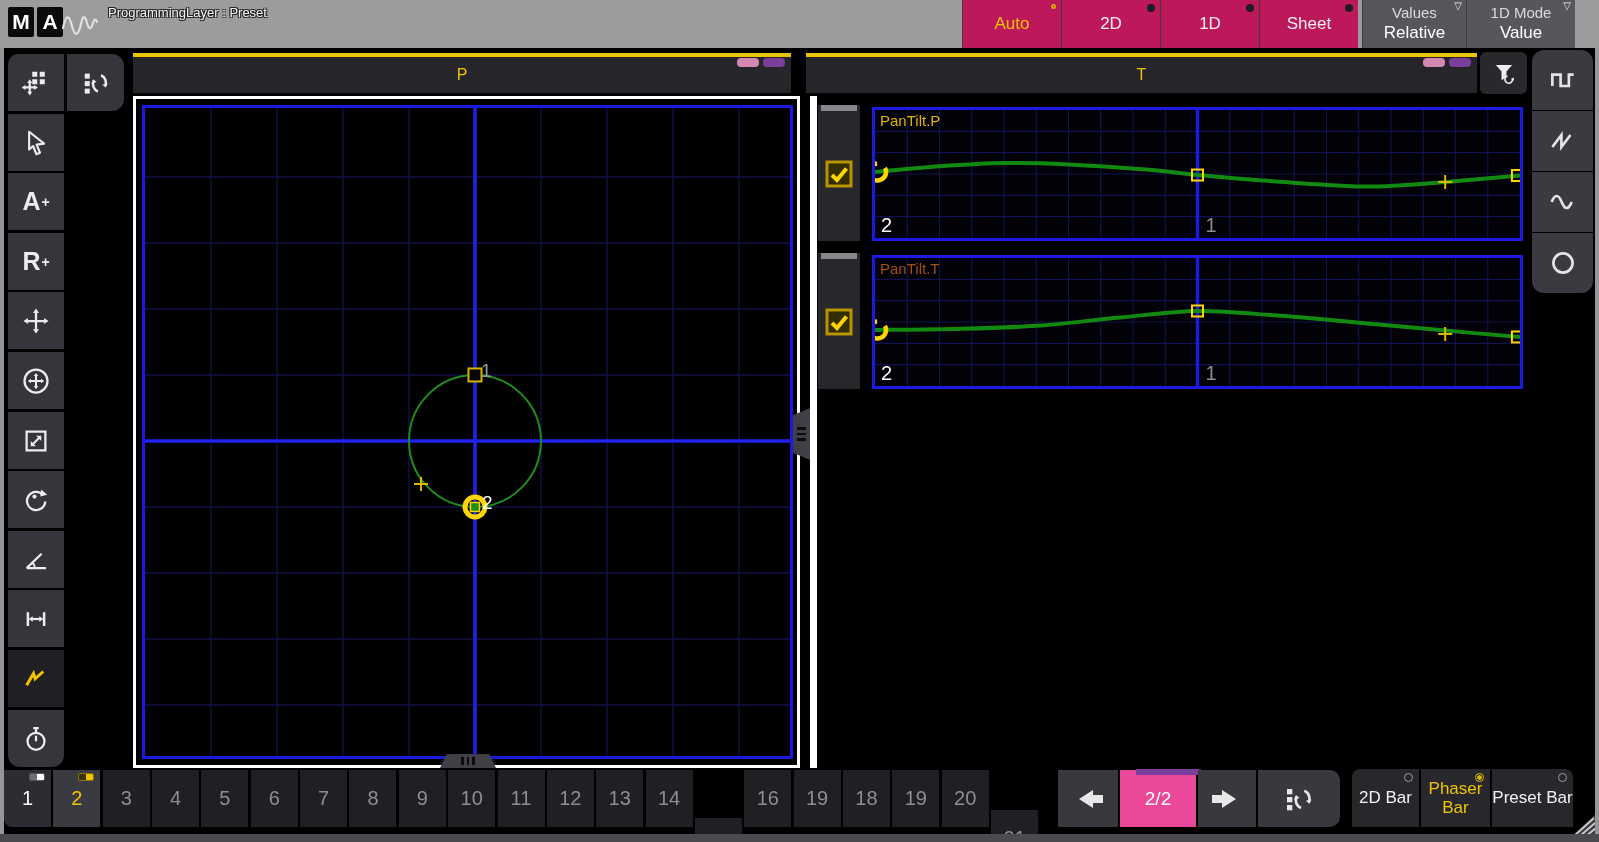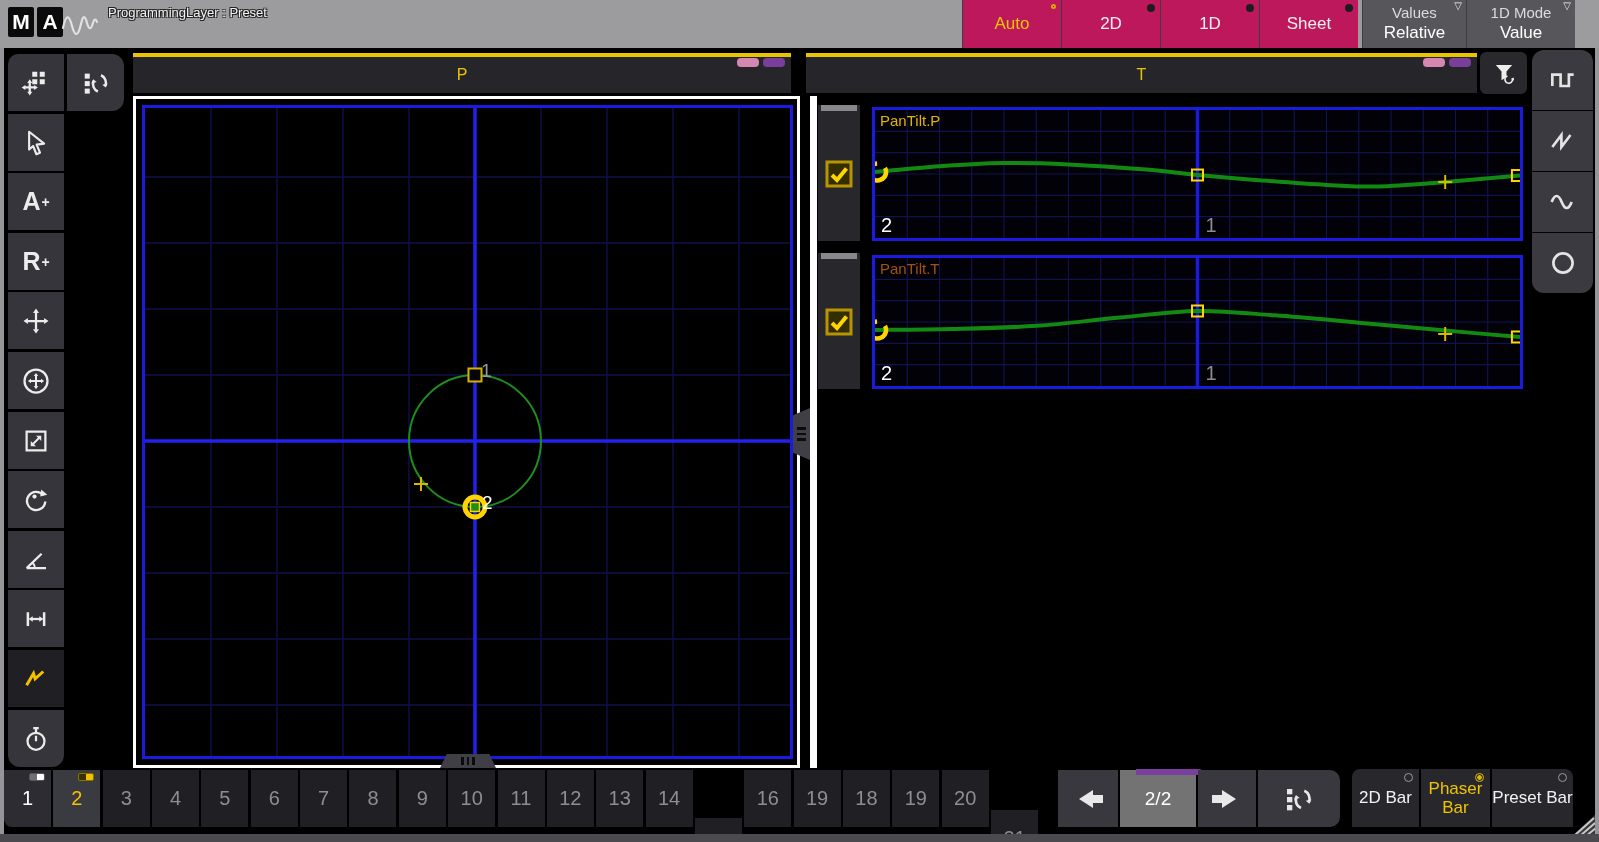--- a/index.html
+++ b/index.html
@@ -81,21 +81,21 @@
 
   
   .step{position:absolute;top:0;width:47px;height:57px;background:#202024;color:#8e8e92;font-size:20px;
         display:flex;align-items:center;justify-content:center;}
   .step.on{background:#2c2c32;color:#fff;border-radius:0 0 0 8px;}
   .step.selected{background:#3a3a41;color:#f2c200;}
   .chip{position:absolute;top:3px;left:25px;width:16px;height:8px;border-radius:2px;border:1px solid #55555a;}
   .step.on .chip{background:linear-gradient(90deg,#6f6f74 0 50%,#ffffff 50% 100%);}
   .step.selected .chip{background:linear-gradient(90deg,#3a3000 0 50%,#f2c200 50% 100%);border-color:#8a7400;}
   .navbtn{position:absolute;top:770px;height:57px;background:#38383e;display:flex;align-items:center;justify-content:center;}
-  .pagebtn{position:absolute;top:770px;height:57px;background:#737373;color:#fff;font-size:19px;
+  .pagebtn{position:absolute;top:770px;height:57px;background:#ec4899;color:#fff;font-size:19px;
            display:flex;align-items:center;justify-content:center;}
   .purple-strip{position:absolute;left:1136px;top:769px;width:66px;height:6px;background:#7a3f9d;border-radius:0 3px 0 0;}
   .barbtn{position:absolute;top:769px;height:58px;background:#28282c;color:#f2f2f2;font-size:17px;line-height:1.12;
           display:flex;align-items:center;justify-content:center;text-align:center;}
   .barbtn.selected{color:#f0c400;}
   .barbtn .ind{position:absolute;top:4px;right:6px;width:9px;height:9px;border:1.5px solid #9a9a9a;border-radius:50%;}
   .barbtn.selected .ind{border-color:#e0b800;background:radial-gradient(circle,#e0b800 0 2px,transparent 2.5px);}
   .barbtn.bfirst{border-radius:8px 0 0 0;}
   .barbtn.blast{border-radius:0 8px 0 0;}
 

